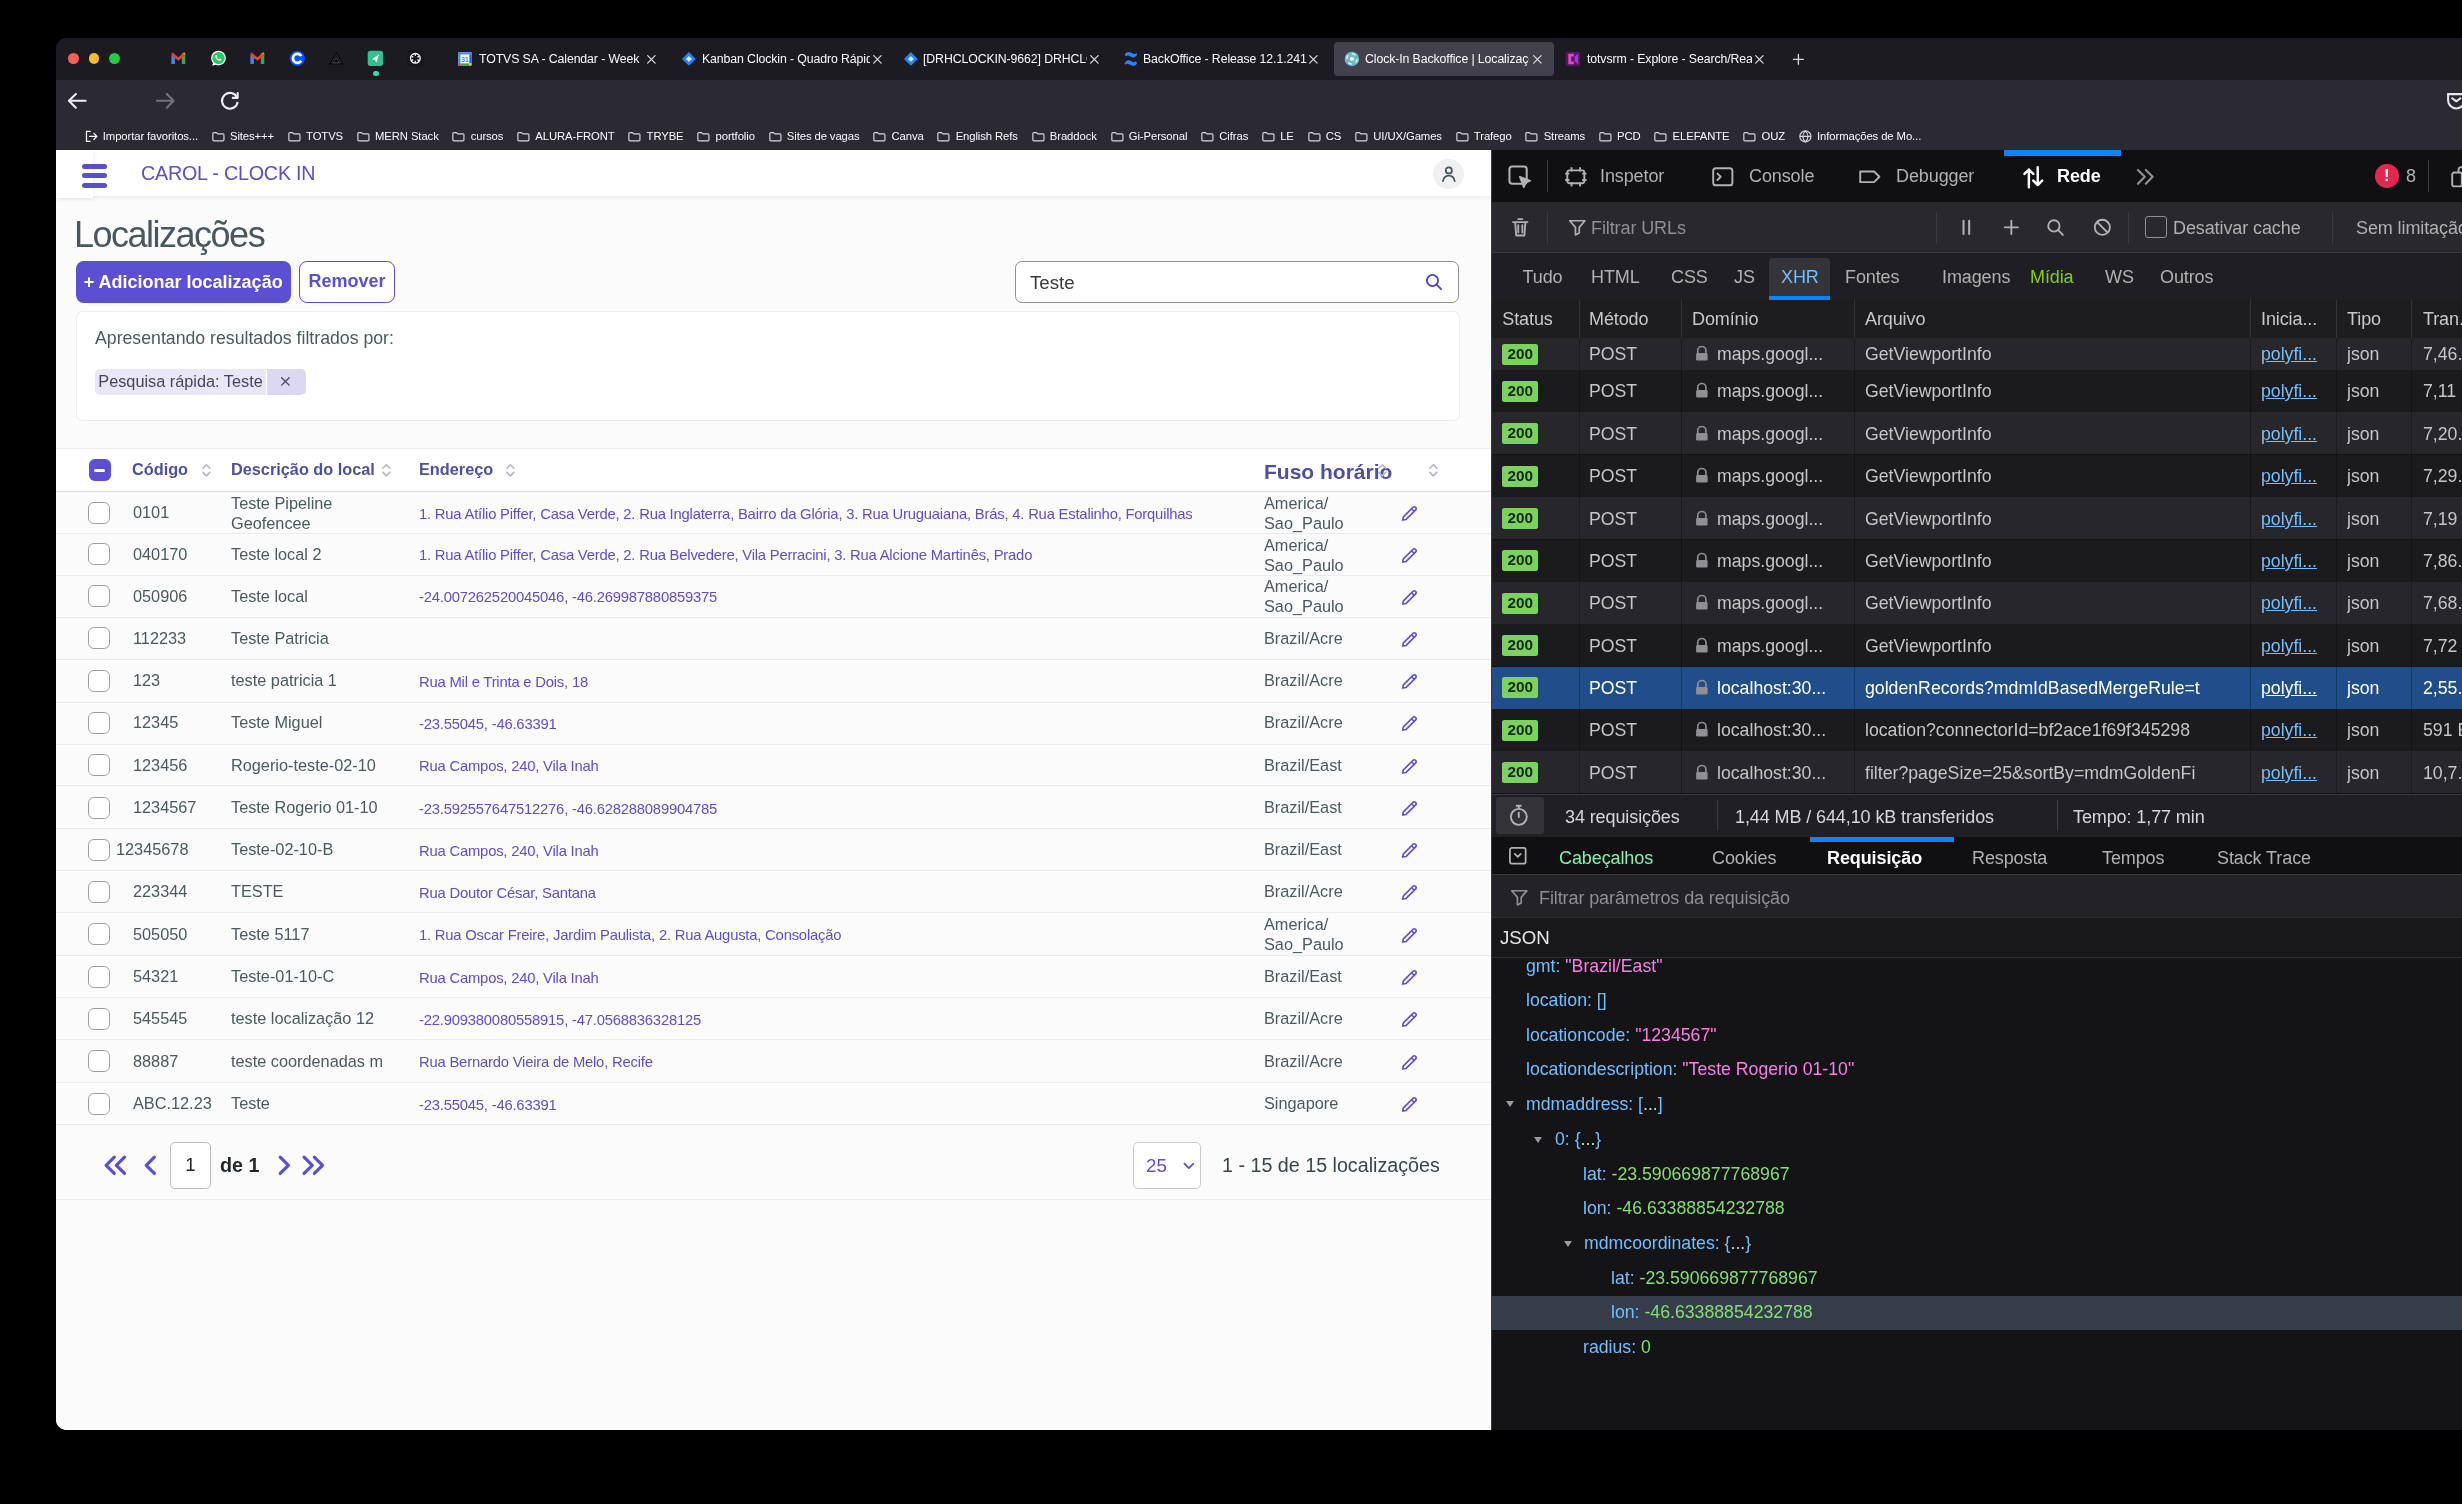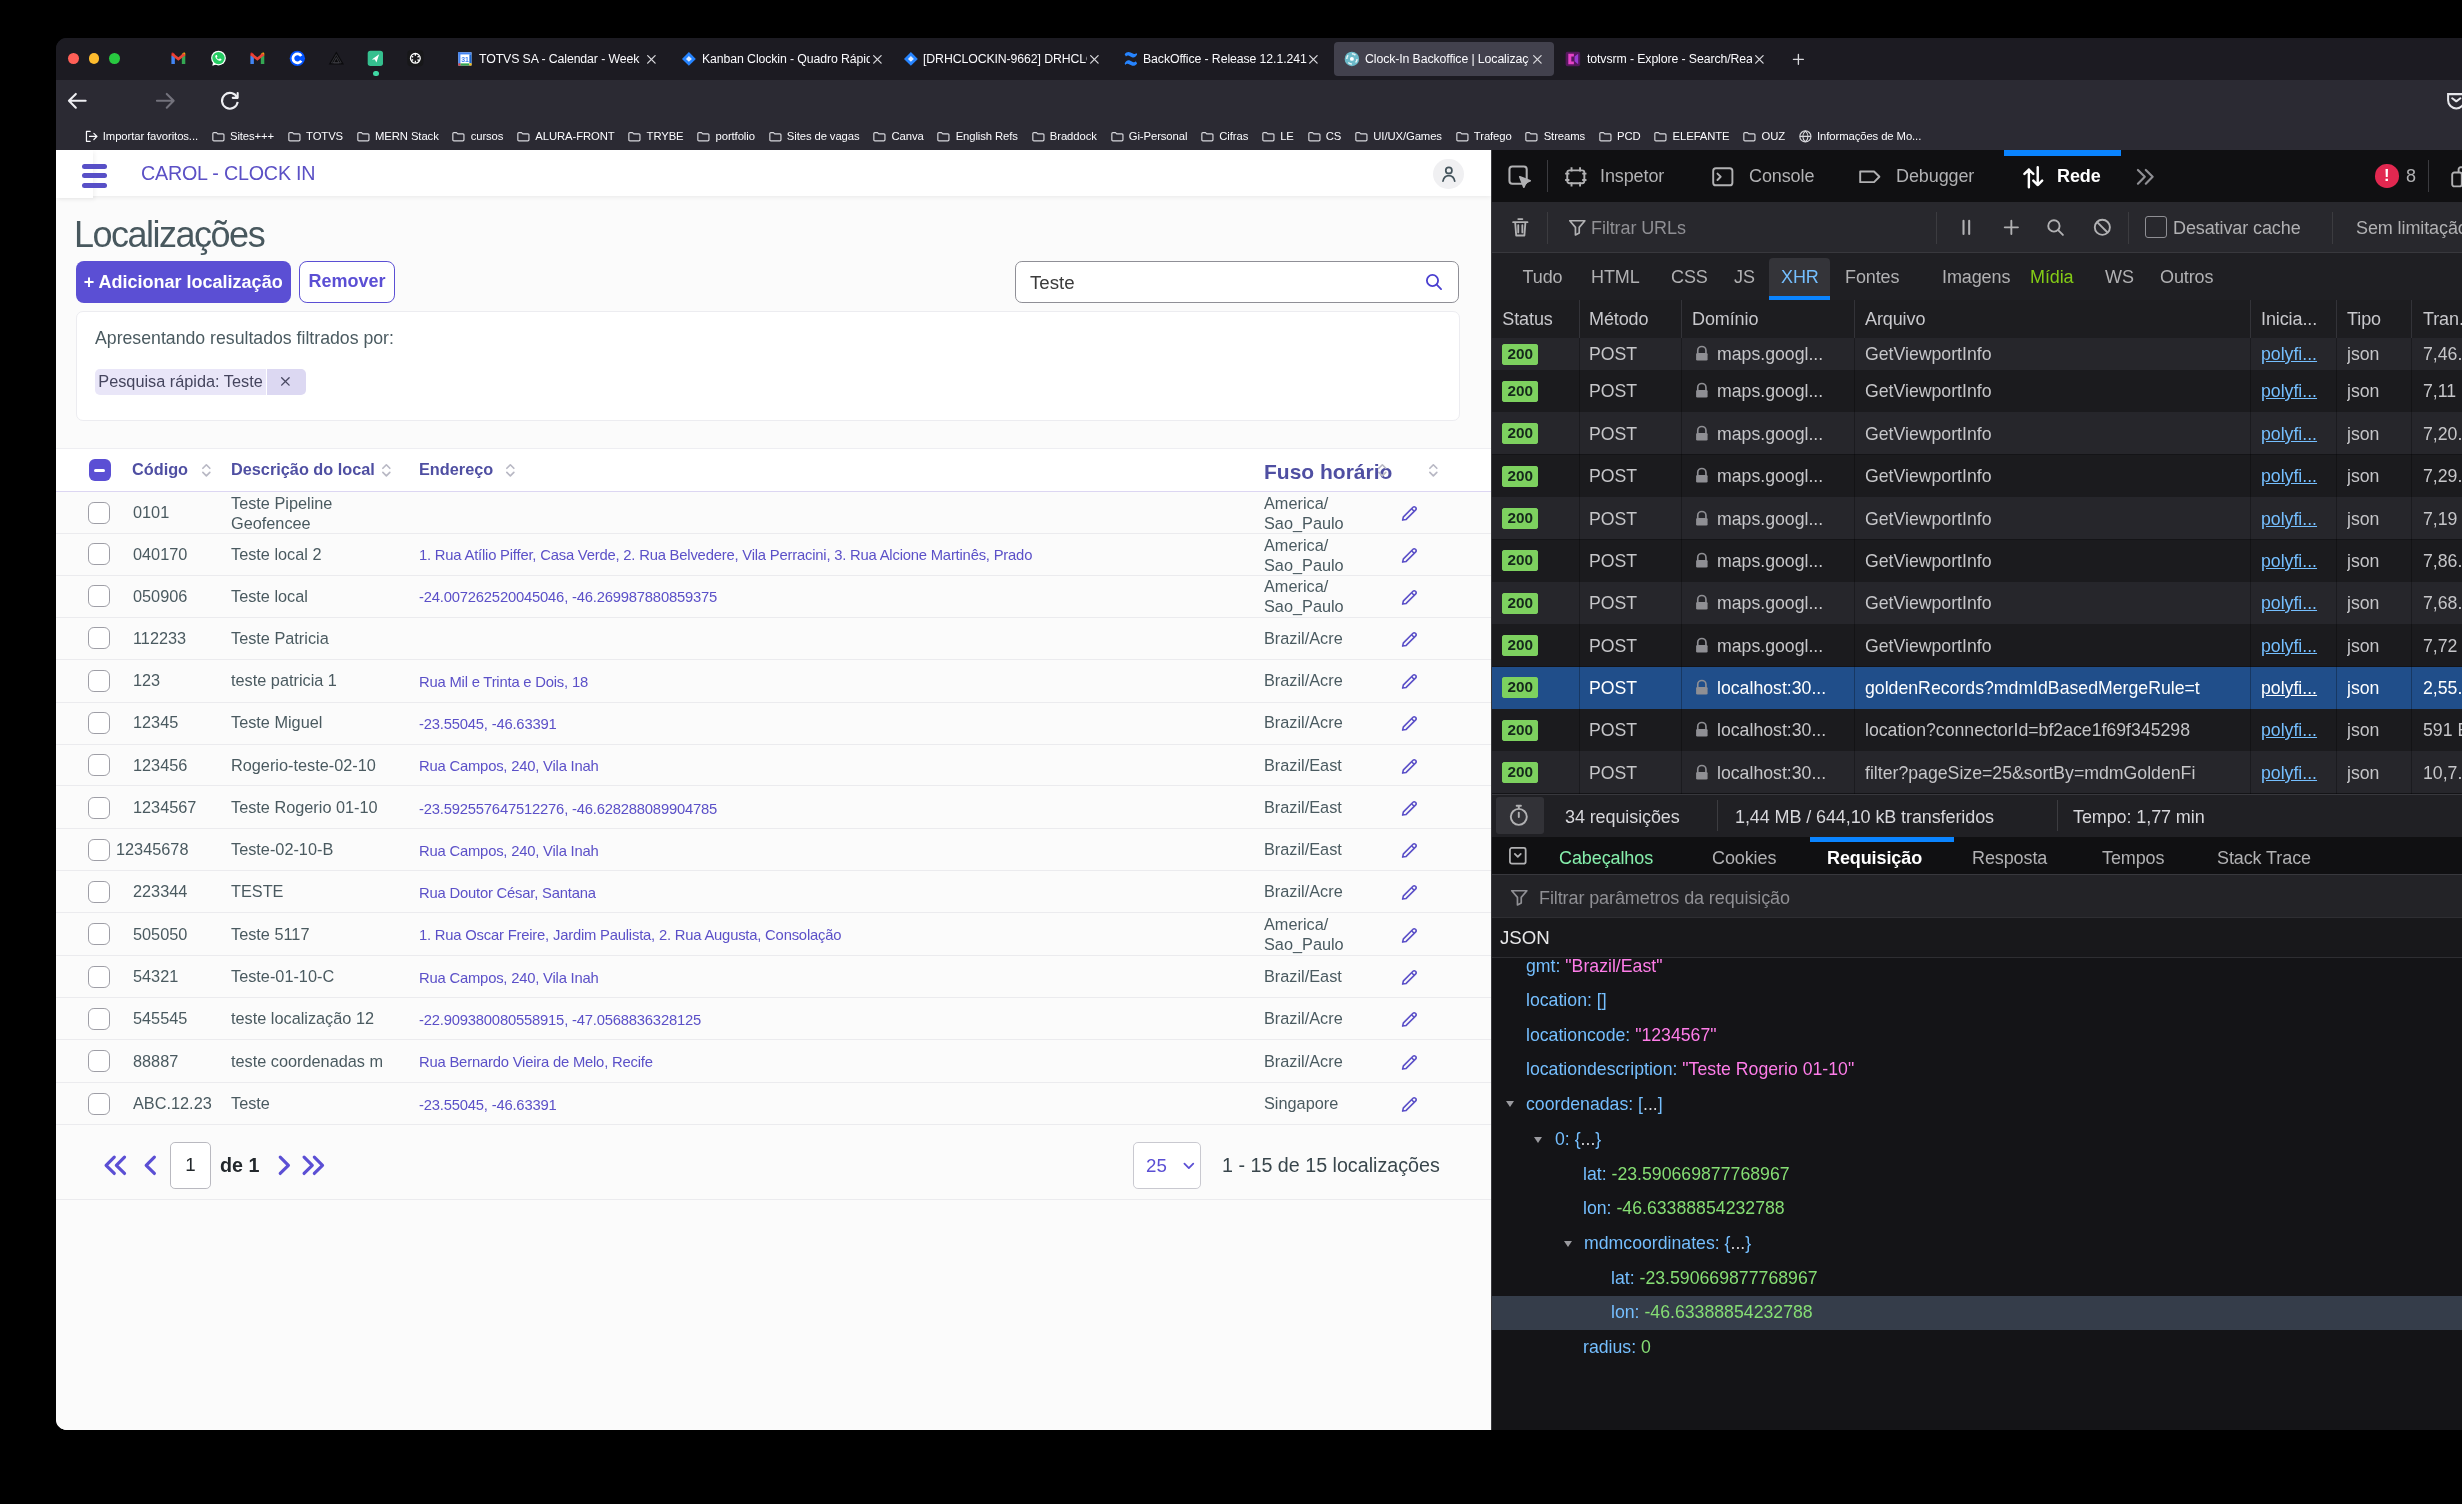--- a/index.html
+++ b/index.html
@@ -345,20 +345,21 @@
           <path d="M7 15l5 5 5-5" stroke="#b8b8c4" stroke-width="2.4" stroke-linecap="round" stroke-linejoin="round"></path>
         </svg>
 <svg style="position:absolute;left:1369px;top:312px;" width="16.7" height="16.7" viewBox="0 0 24 24" fill="none">
           <path d="M7 9l5-5 5 5" stroke="#b8b8c4" stroke-width="2.4" stroke-linecap="round" stroke-linejoin="round"></path>
           <path d="M7 15l5 5 5-5" stroke="#b8b8c4" stroke-width="2.4" stroke-linecap="round" stroke-linejoin="round"></path>
         </svg>
 <div class="prow" style="top:342px;height:42px"></div>
 <div class="pcb" style="top:352px"></div>
 <div class="pcell" style="left:77px;top:353px">0101</div>
 <div class="pcell" style="left:175px;top:343px;line-height:20px">Teste Pipeline<br>Geofencee</div>
+<div class="paddr" style="left:363px;top:354px;white-space:nowrap">1. Rua Atílio Piffer, Casa Verde, 2. Rua Inglaterra, Bairro da Glória, 3. Rua Uruguaiana, Brás, 4. Rua Estalinho, Forquilhas</div>
 <div class="pcell" style="left:1208px;top:343px;line-height:20px">America/<br>Sao_Paulo</div>
 <svg style="position:absolute;left:1343px;top:352px;" width="21.7" height="21.7" viewBox="0 0 24 24" fill="none">
           <path d="M4 20l.9-3.6L15.5 5.8a1.8 1.8 0 012.6 0l.4.4a1.8 1.8 0 010 2.6L7.9 19.3 4 20z" stroke="#5b50c8" stroke-width="1.8" stroke-linejoin="round"></path>
           <path d="M14 7.5l2.7 2.7" stroke="#5b50c8" stroke-width="1.8"></path>
         </svg>
 <div class="prow" style="top:384px;height:42px"></div>
 <div class="pcb" style="top:393px"></div>
 <div class="pcell" style="left:77px;top:395px">040170</div>
 <div class="pcell" style="left:175px;top:395px">Teste local 2</div>
 <div class="paddr" style="left:363px;top:395px;white-space:nowrap">1. Rua Atílio Piffer, Casa Verde, 2. Rua Belvedere, Vila Perracini, 3. Rua Alcione Martinês, Prado</div>
@@ -806,21 +807,21 @@
 <div class="dlab" style="left:47px;top:738px;color:#8f8f94">Filtrar parâmetros da requisição</div>
 <div class="abs" style="left:0;top:768px;width:1084px;height:40px;background:#18181b;border-bottom:1px solid #2e2e32"></div>
 <div class="abs" style="left:7.9px;top:777px;font-size:18.7px;color:#e8e8ea">JSON</div>
 
 <div class="abs" style="left:0;top:1146px;width:1084px;height:34px;background:#353d4a"></div>
 <div class="json" style="left:34px;top:806px"><span class="jk">gmt:</span> <span class="jstr">"Brazil/East"</span></div>
 <div class="json" style="left:34px;top:840px"><span class="jk">location: []</span></div>
 <div class="json" style="left:34px;top:875px"><span class="jk">locationcode:</span> <span class="jstr">"1234567"</span></div>
 <div class="json" style="left:34px;top:909px"><span class="jk">locationdescription:</span> <span class="jstr">"Teste Rogerio 01-10"</span></div>
 <div class="jarr" style="left:13.8px;top:951px"></div>
-<div class="json" style="left:34px;top:944px"><span class="jk">coordenadas: [</span><span class="jg">...</span><span class="jk">]</span></div>
+<div class="json" style="left:34px;top:944px"><span class="jk">mdmaddress: [</span><span class="jg">...</span><span class="jk">]</span></div>
 <div class="jarr" style="left:42px;top:987px"></div>
 <div class="json" style="left:63px;top:979px"><span class="jk">0: {</span><span class="jg">...</span><span class="jk">}</span></div>
 <div class="json" style="left:91px;top:1014px"><span class="jk">lat:</span> <span class="jn">-23.590669877768967</span></div>
 <div class="json" style="left:91px;top:1048px"><span class="jk">lon:</span> <span class="jn">-46.63388854232788</span></div>
 <div class="jarr" style="left:72px;top:1091px"></div>
 <div class="json" style="left:92px;top:1083px"><span class="jk">mdmcoordinates: {</span><span class="jg">...</span><span class="jk">}</span></div>
 <div class="json" style="left:119px;top:1118px"><span class="jk">lat:</span> <span class="jn">-23.590669877768967</span></div>
 <div class="json" style="left:119px;top:1152px"><span class="jk">lon:</span> <span class="jn">-46.63388854232788</span></div>
 <div class="json" style="left:91px;top:1187px"><span class="jk">radius:</span> <span class="jn">0</span></div>
 </div>

